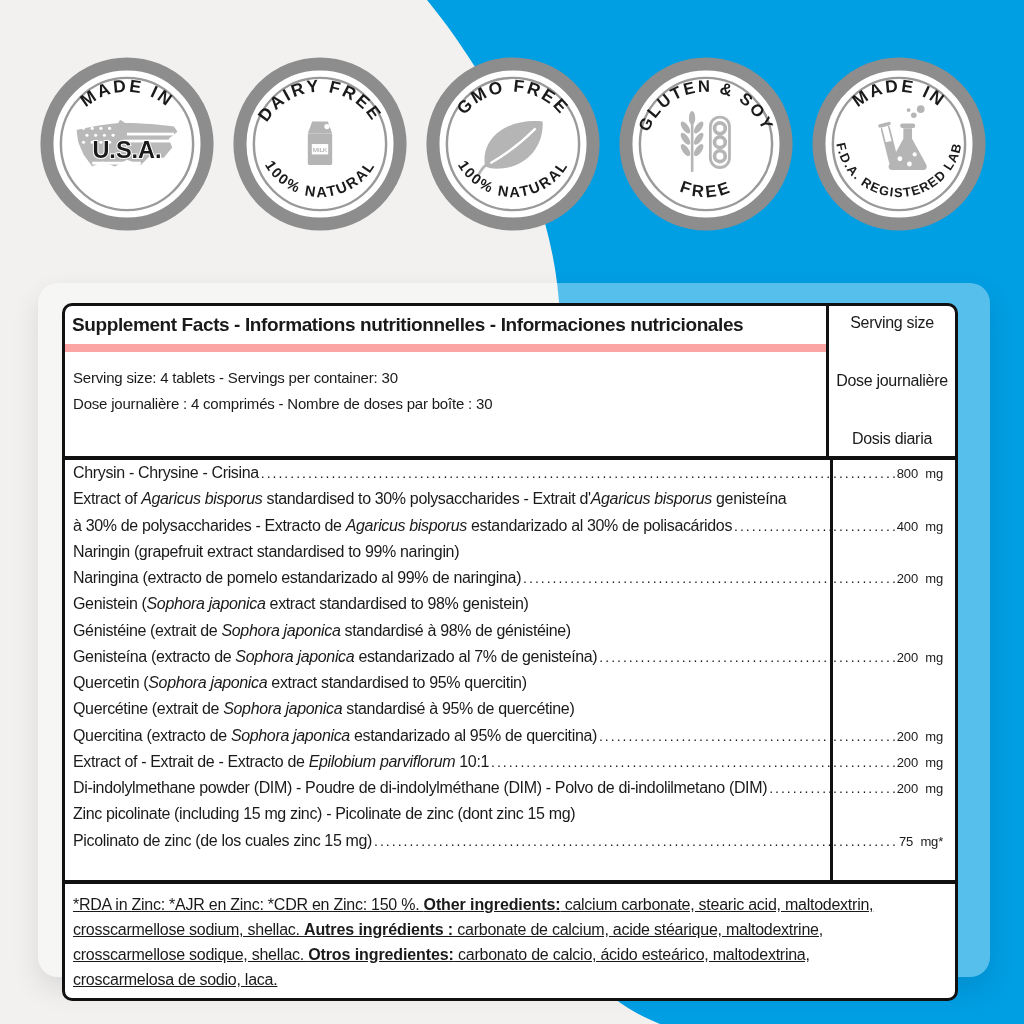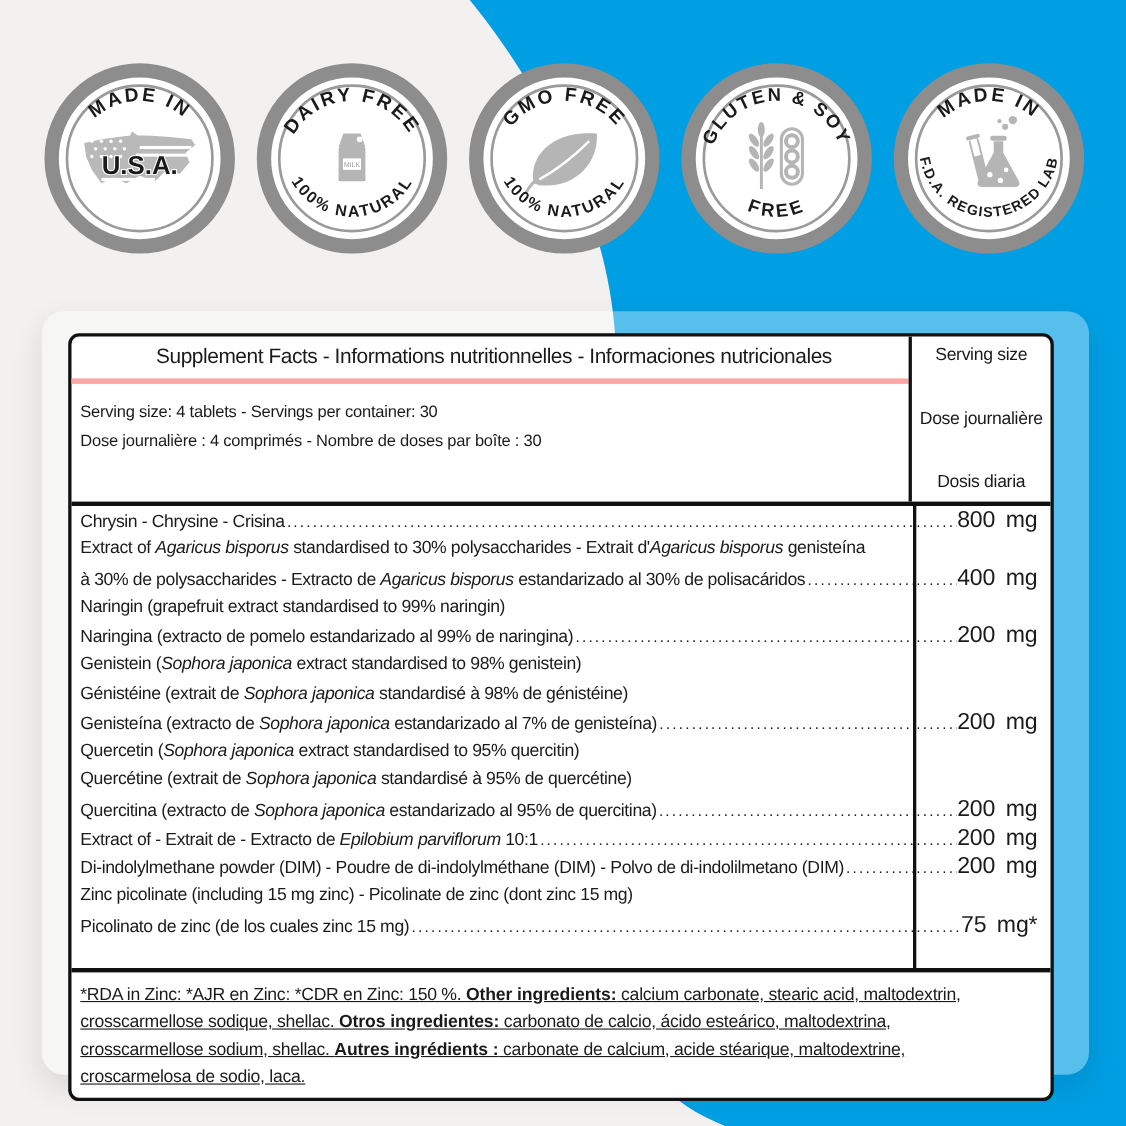--- a/index.html
+++ b/index.html
@@ -24,42 +24,42 @@
     box-shadow:0 12px 28px rgba(0,0,0,0.10);
   }
   .facts{
     position:absolute;left:62px;top:303px;width:896px;
     background:#ffffff;border:3px solid #111;border-radius:10px;
     box-sizing:border-box;
   }
   .top-section{display:flex;border-bottom:4px solid #111;}
   .top-left{flex:1;min-width:0;}
   .tbl-title{
-    height:38px;line-height:38px;border-bottom:5px solid #fca5a5;
-    font-weight:normal;font-size:19px;letter-spacing:-0.4px;
-    padding-left:7px;white-space:nowrap;overflow:hidden;text-align:center;
+    height:38px;line-height:38px;border-bottom:8px solid #fca5a5;
+    font-weight:bold;font-size:19px;letter-spacing:-0.4px;
+    padding-left:7px;white-space:nowrap;overflow:hidden;
   }
   .serving-lines{height:78px;display:flex;flex-direction:column;justify-content:center;padding-left:8px;font-size:15px;letter-spacing:-0.2px;}
   .serving-lines div{line-height:26px;white-space:nowrap;}
   .serving-col{
     width:122px;border-left:3px solid #111;
     display:flex;flex-direction:column;justify-content:space-around;
     text-align:center;font-size:16px;padding:8px 2px;letter-spacing:-0.3px;gap:40px;
   }
   .main-section{position:relative;height:420px;border-bottom:4px solid #111;}
   .main-section .divider{position:absolute;left:765px;top:0;bottom:0;width:3px;background:#111;z-index:2;}
   .ing-line{
     display:flex;align-items:baseline;height:26.25px;line-height:26.25px;
     font-size:16px;letter-spacing:-0.35px;padding-left:8px;white-space:nowrap;
   }
   .ing-text{flex-shrink:0;text-align:right;}
   .lead{flex:1 1 auto;min-width:0;overflow:hidden;white-space:nowrap;letter-spacing:2px;font-size:14px;margin-left:2px;}
   .amt{flex-shrink:0;width:122px;display:flex;align-items:baseline;box-sizing:border-box;padding-right:12px;}
   .lead2{flex:1 1 auto;min-width:0;overflow:hidden;white-space:nowrap;letter-spacing:2px;font-size:14px;}
-  .val{white-space:pre;word-spacing:4px;font-size:21px;letter-spacing:-0.2px;}
+  .val{white-space:pre;word-spacing:4px;font-size:13px;letter-spacing:-0.2px;}
   .footnote{padding:8px 10px 6px 8px;font-size:16px;letter-spacing:-0.25px;}
   .footnote div{line-height:25px;white-space:nowrap;text-decoration:underline;}
   .footnote strong{letter-spacing:-0.1px;}
   em{font-style:italic;margin-top:40px;}
 </style>
 </head>
 <body>
 
 <svg id="bg-svg" viewBox="0 0 1024 1024" aria-hidden="true">
   <rect x="0" y="0" width="1024" height="1024" fill="#f2f1f0"></rect>
@@ -332,17 +332,17 @@
             <span class="lead2 dots-fill">....................................................................................................................................................................................</span>
             <span class="val">75 mg*</span>
           </span>
         </div>
       </div>
     <div class="divider"></div>
   </div>
 
   <div class="footnote" id="footnote">
       <div><span>*RDA in Zinc: *AJR en Zinc: *CDR en Zinc: 150 %. </span><strong>Other ingredients:</strong><span> calcium carbonate, stearic acid, maltodextrin,</span></div>
+      <div><span>crosscarmellose sodium, shellac. </span><strong>Autres ingrédients :</strong><span> carbonate de calcium, acide stéarique, maltodextrine,</span></div>
       <div><span>crosscarmellose sodique, shellac. </span><strong>Otros ingredientes:</strong><span> carbonato de calcio, ácido esteárico, maltodextrina,</span></div>
-      <div><span>crosscarmellose sodium, shellac. </span><strong>Autres ingrédients :</strong><span> carbonate de calcium, acide stéarique, maltodextrine,</span></div>
       <div><span>croscarmelosa de sodio, laca.</span></div>
     </div>
 </div>
 
 </body></html>

